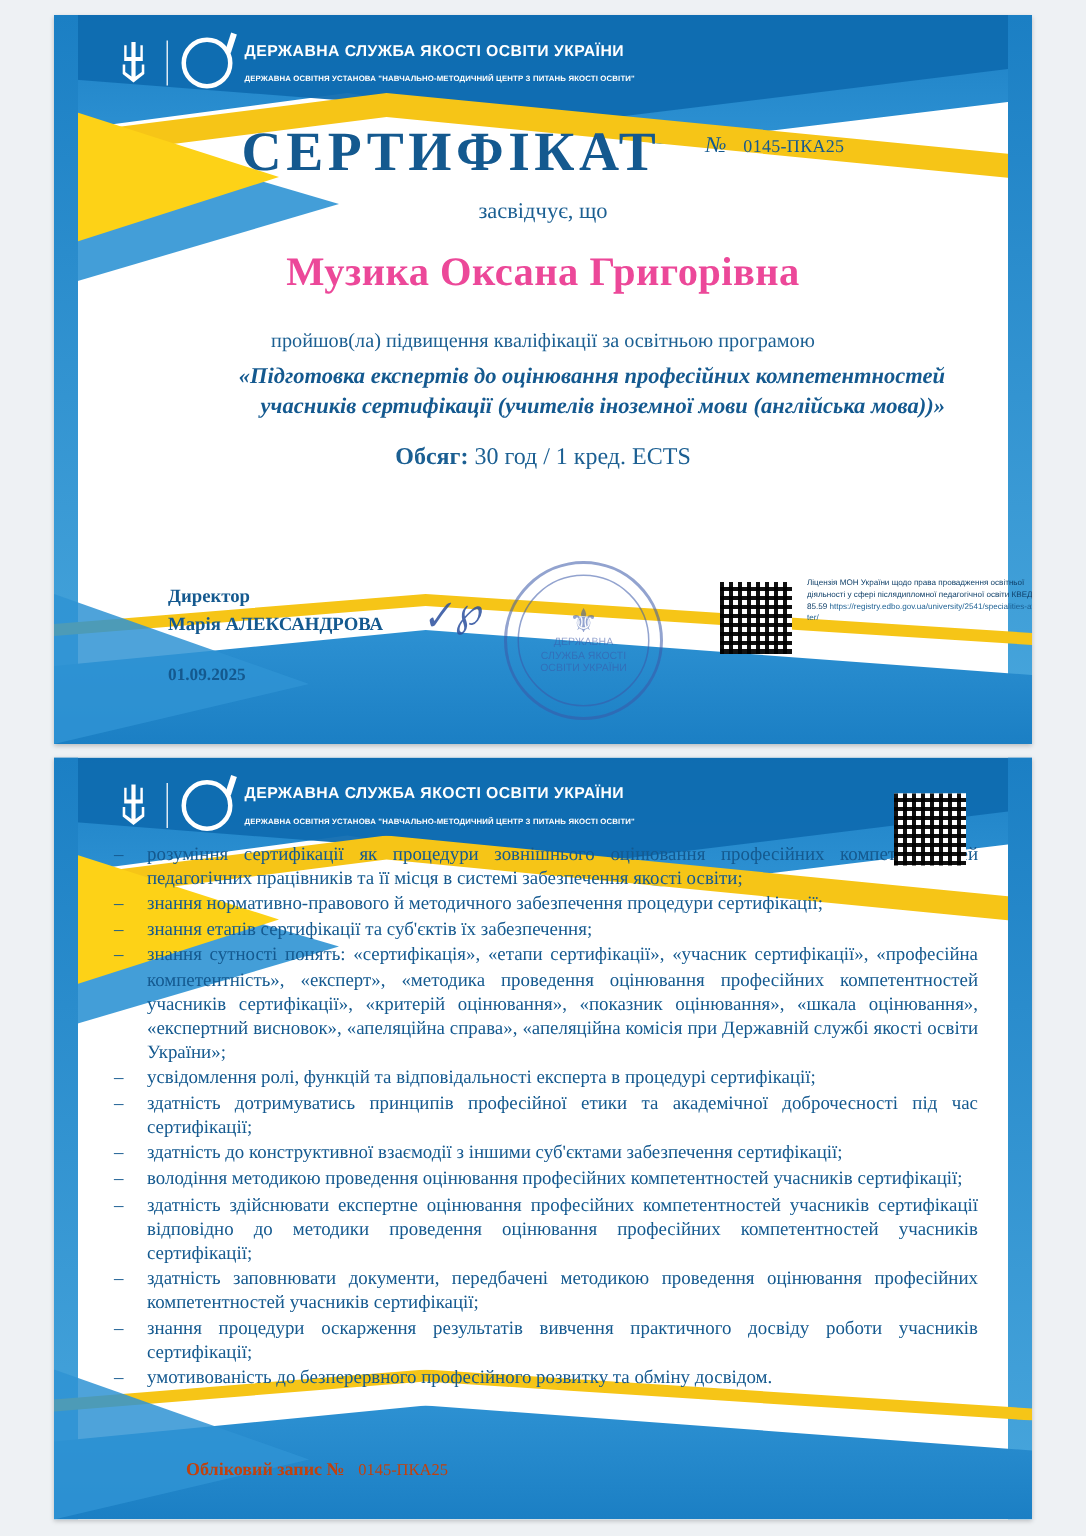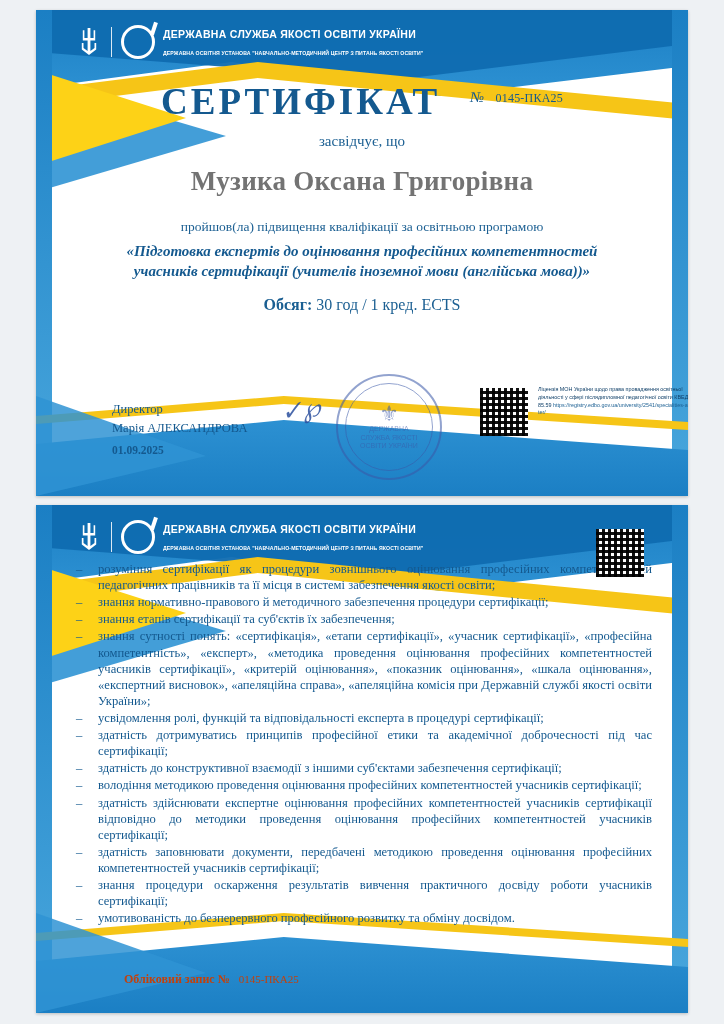--- a/index.html
+++ b/index.html
@@ -158,36 +158,37 @@
   .cert-no .num-val { font-size: 12px; margin-left: 8px; letter-spacing: .2px; }
   .subtitle {
     margin-top: 10px;
     font-size: 15px;
     color: #1b5f92;
   }
   .fullname {
     margin-top: 16px;
     font-size: 27px;
     font-weight: bold;
-    color: #737373;
+    color: #ec4899;
     letter-spacing: .3px;
   }
   .line-normal {
     margin-top: 22px;
     font-size: 13.5px;
     color: #1b5f92;
   }
   .program {
     margin-top: 6px;
     font-size: 15px;
     font-weight: bold;
     font-style: italic;
     color: #14598f;
     line-height: 1.35;
     padding: 0 58px;
+    text-align: right;
   }
   .volume {
     margin-top: 14px;
     font-size: 16px;
     color: #1b5f92;
   }
   .volume b, .form b { font-weight: bold; }
   .form {
     margin-top: 6px;
     font-size: 13px;
@@ -196,24 +197,24 @@
 
   
   .foot1 {
     position: absolute;
     left: 0; right: 0; bottom: 0;
     height: 110px;
     z-index: 7;
   }
   .sign-block {
     position: absolute;
-    left: 76px; top: 14px;
+    left: 76px; top: 2px;
     color: #14598f;
     font-size: 12.5px;
-    font-weight: normal;
+    font-weight: bold;
     line-height: 1.5;
   }
   .sign-date {
     position: absolute;
     left: 76px; top: 58px;
     color: #14598f;
     font-size: 11.5px;
     font-weight: bold;
   }
   .signature {

